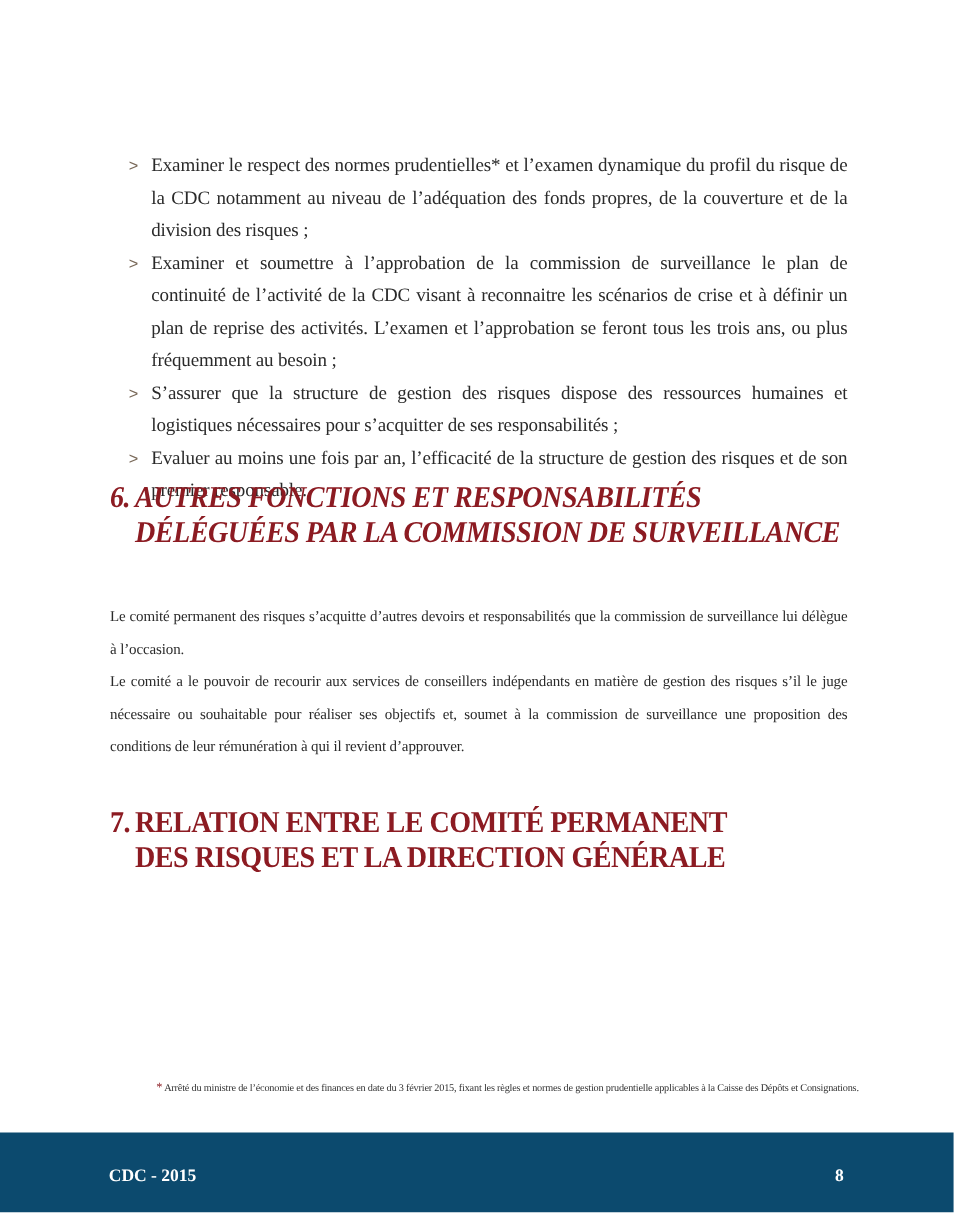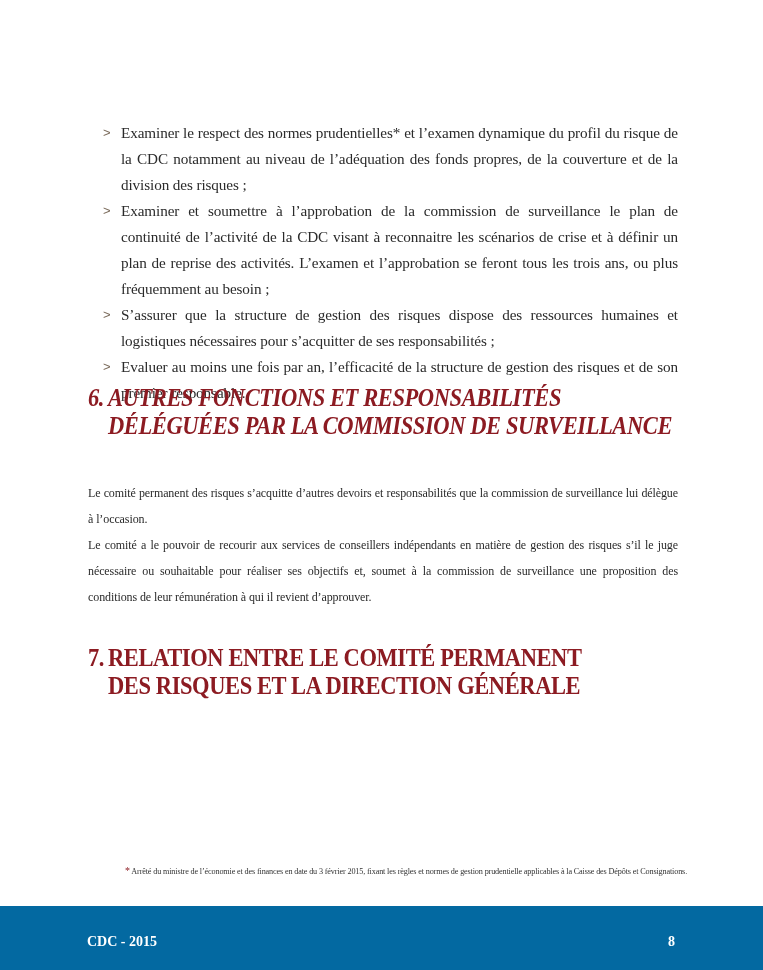--- a/index.html
+++ b/index.html
@@ -43,21 +43,21 @@
     .sec7-body { top: 736px; }
 
     .footnote {
       position: absolute; left: 88px; top: 865px; width: 600px;
       font-size: 8.2px; color: #333; white-space: nowrap; letter-spacing: -0.15px; margin-left: 37px;
     }
     .footnote .star { color: #8c1b22; font-size: 10px; }
 
     .footer-band {
       position: absolute; left: 0; top: 906px; width: 763px; height: 64px;
-      background: #0369a1;
+      background: #0c4a6e;
     }
     .footer-left {
       position: absolute; left: 87px; top: 28px; color: #ffffff;
       font-family: "Liberation Serif", serif; font-size: 14px; font-weight: bold;
     }
     .footer-right {
       position: absolute; left: 668px; top: 28px; color: #ffffff;
       font-family: "Liberation Serif", serif; font-size: 14px; font-weight: bold;
     }
   </style>

